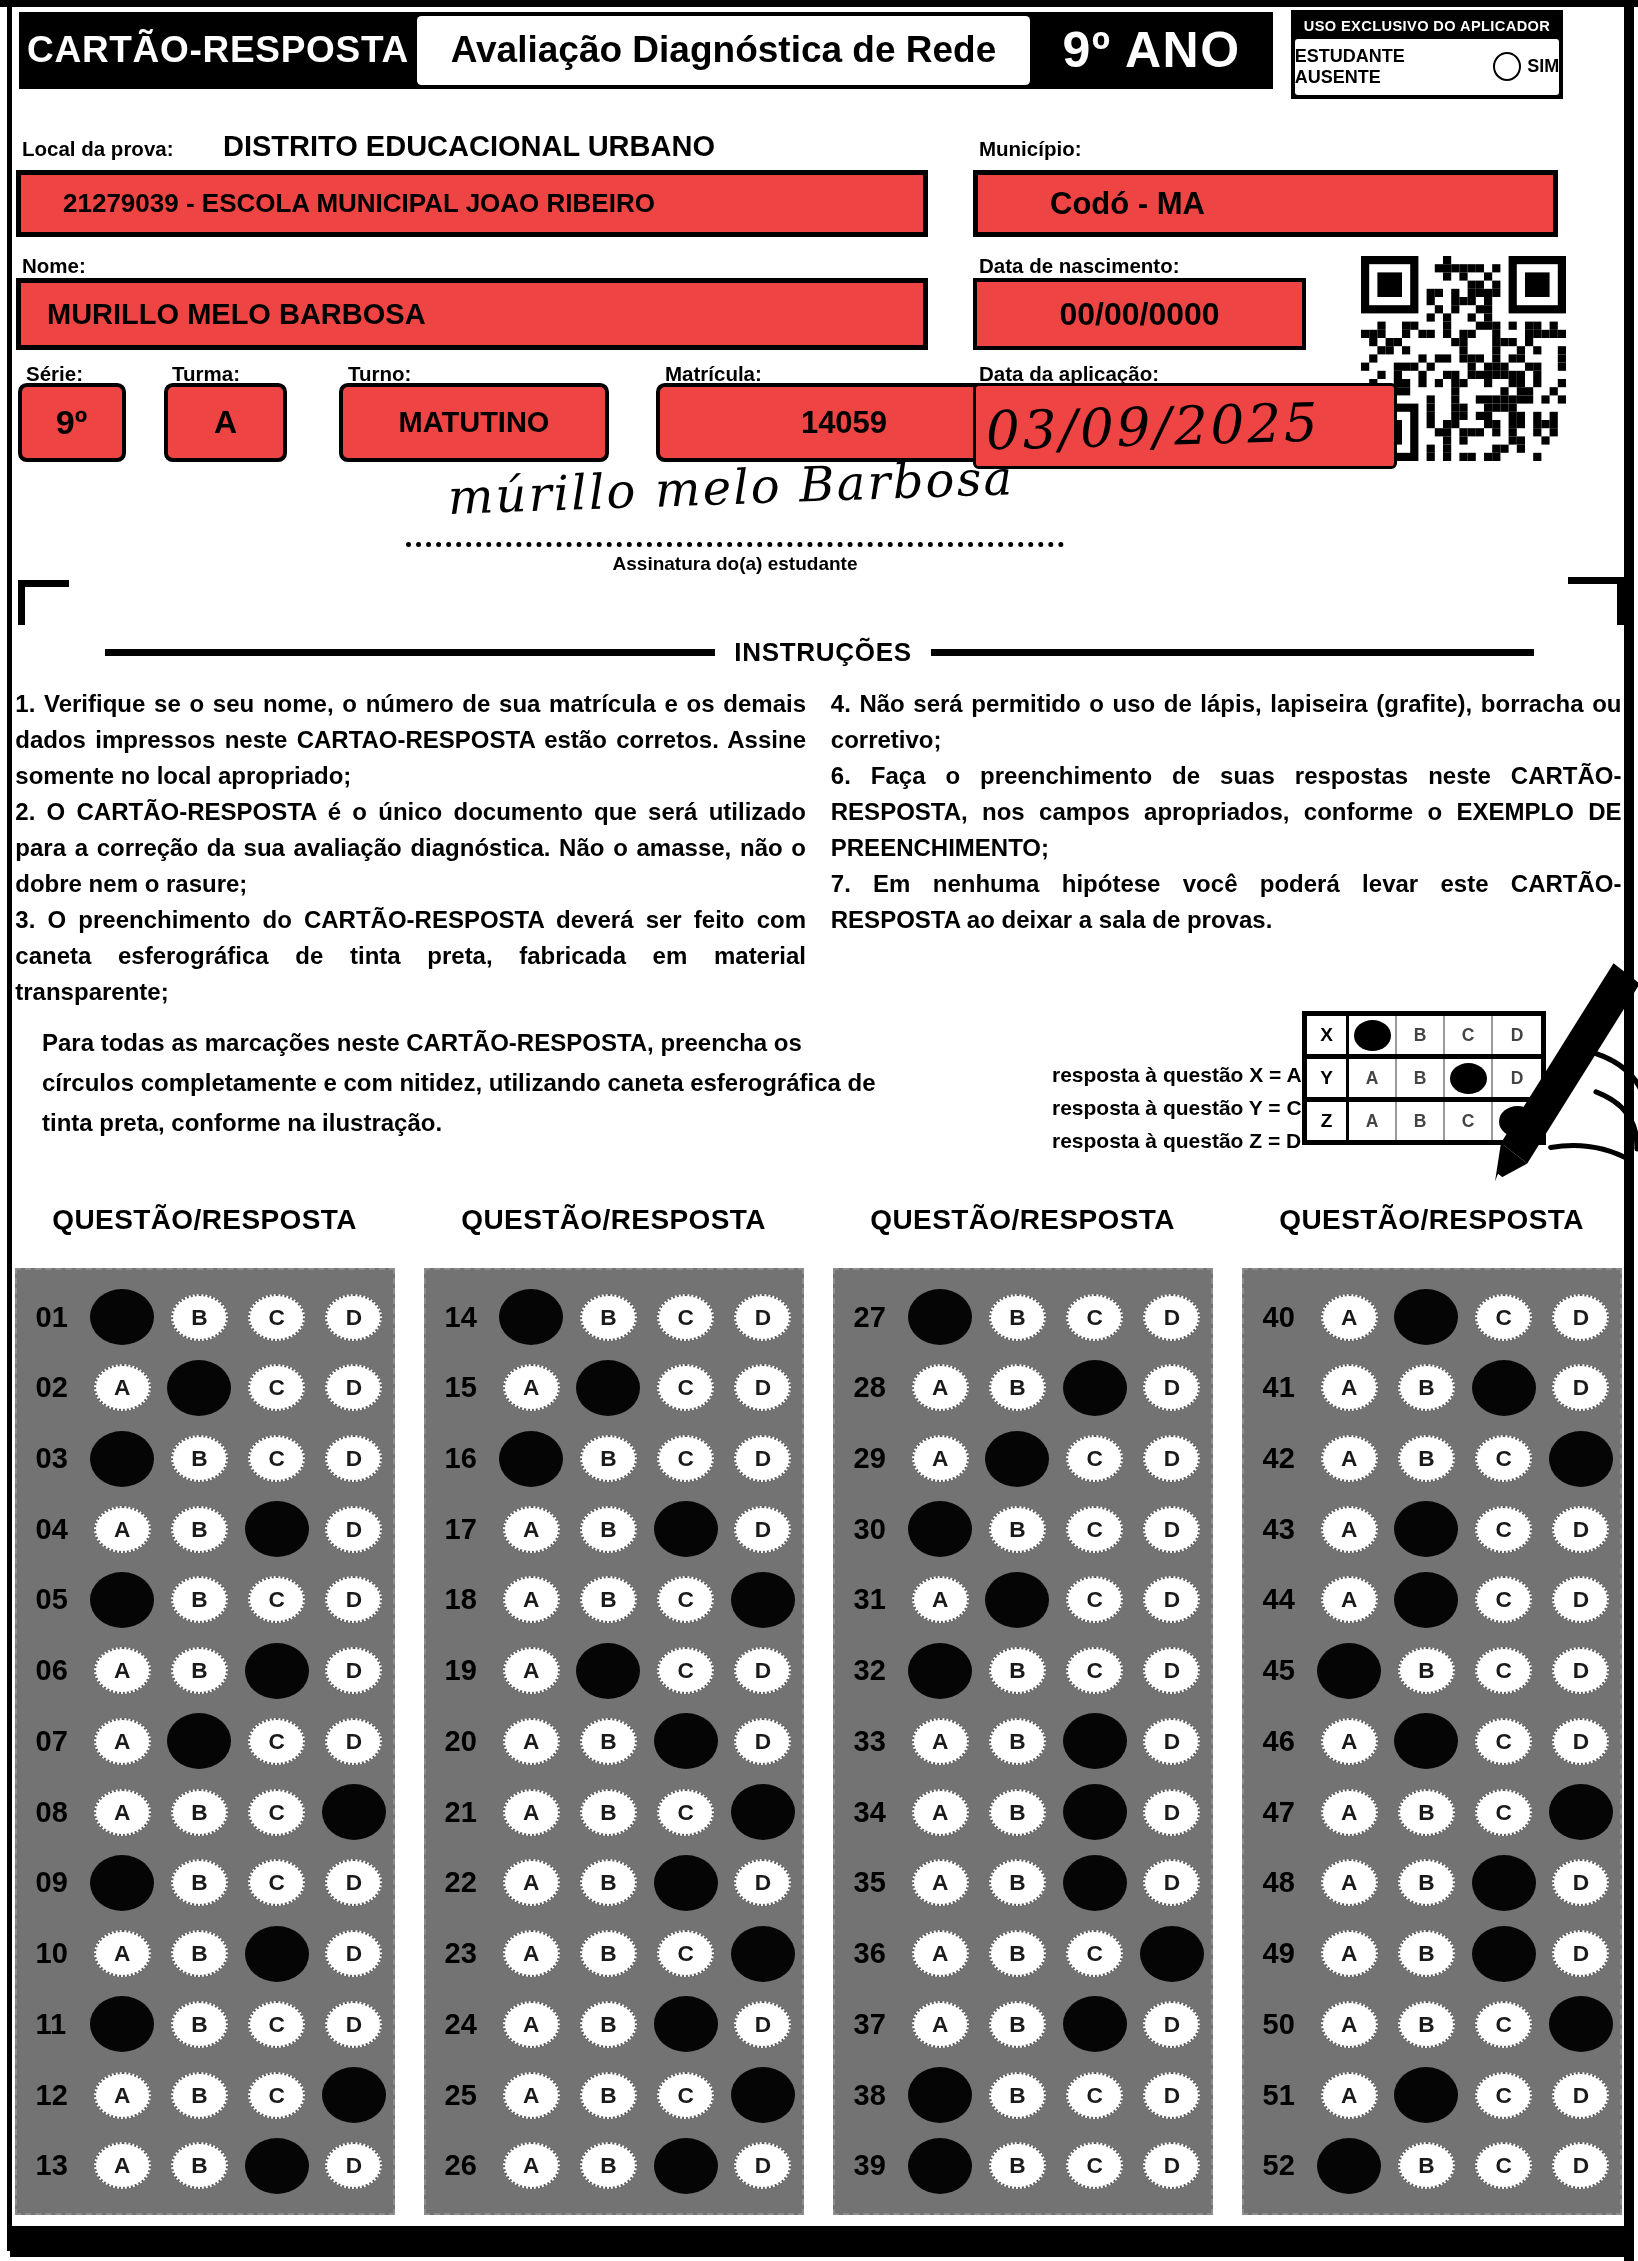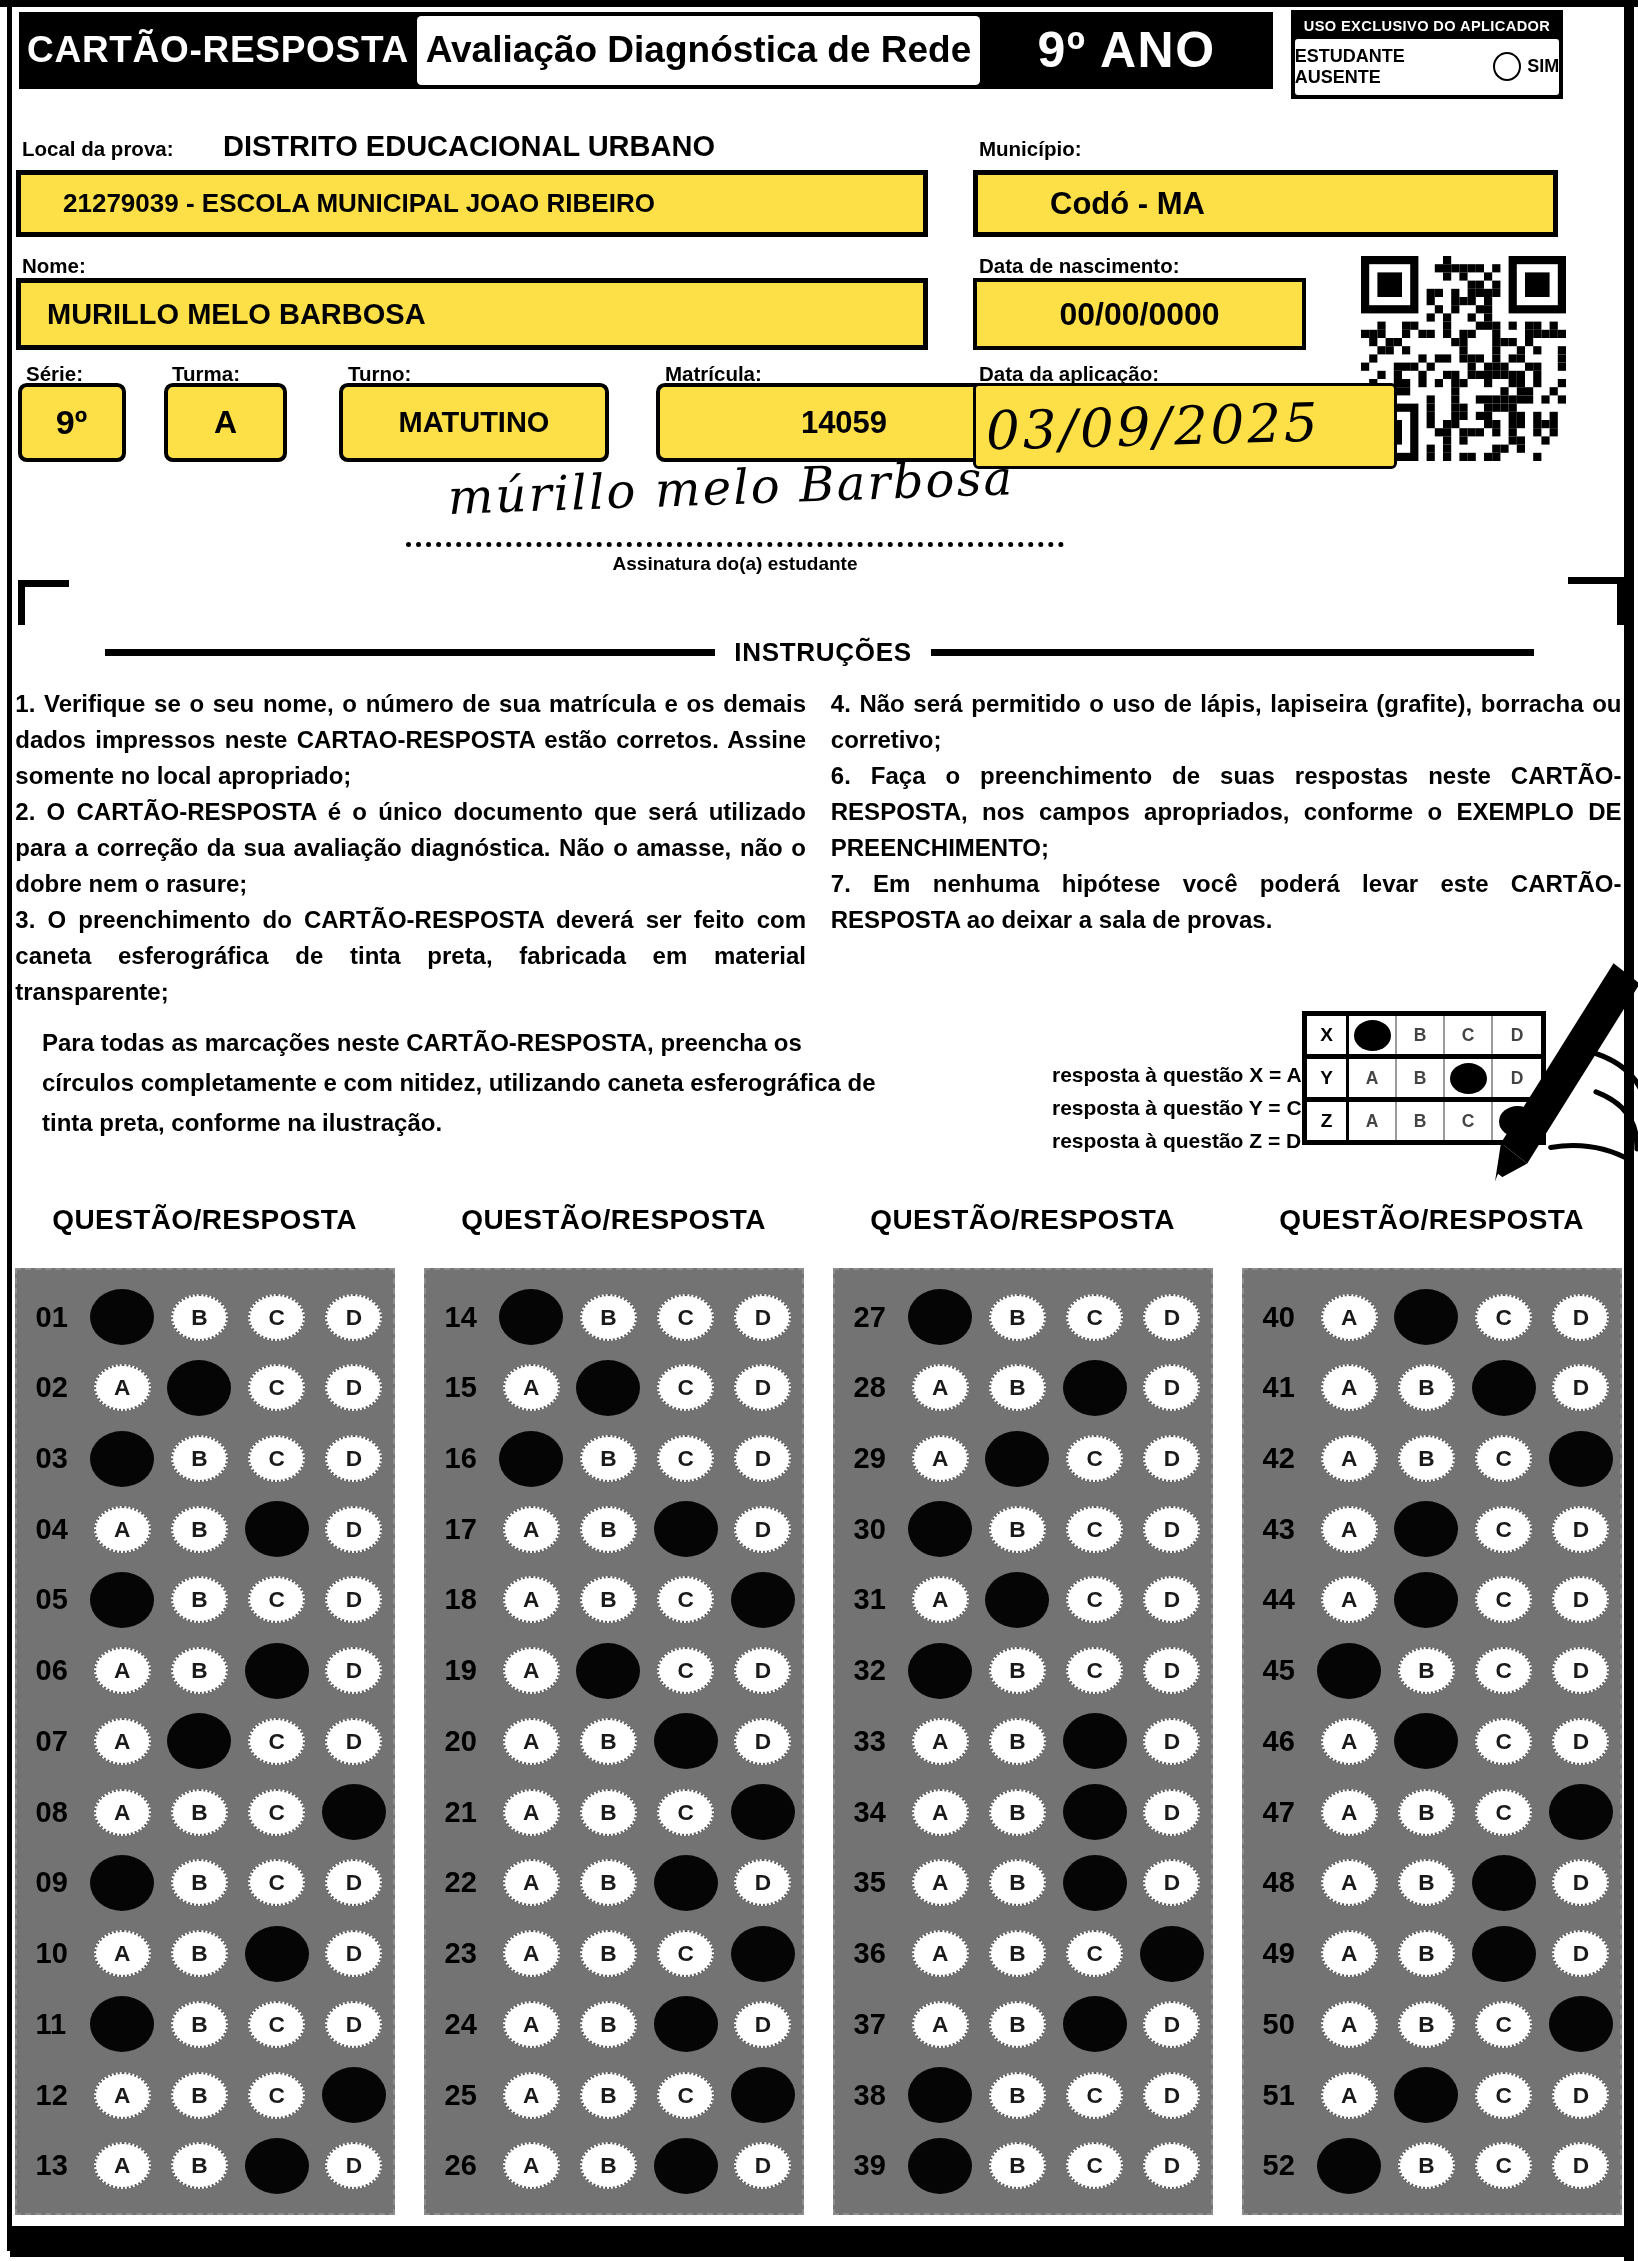--- a/index.html
+++ b/index.html
@@ -14,33 +14,33 @@
   
   .edge-top    { position:absolute; top:0; left:0; right:0; height:7.3px; background:#000; }
   .edge-left   { position:absolute; top:0; left:7.3px; bottom:10.2px; width:5.1px; background:#000; }
   .edge-right  { position:absolute; top:0; left:1624px; bottom:0; width:9.5px; background:#000; }
   .bottom-bar  { position:absolute; left:10.2px; top:2226px; width:1614px; height:31px; background:#000; }
 
   
   .hdr-left { position:absolute; left:19px; top:11.7px; width:1254px; height:77px; background:#000;
               display:flex; align-items:center; }
   .hdr-title { width:398px; text-align:center; color:#fff; font-size:37px; font-weight:700; letter-spacing:0.7px; }
-  .hdr-sub   { width:563px; height:69px; background:#fff; display:flex; align-items:center; justify-content:center;
+  .hdr-sub   { width:613px; height:69px; background:#fff; display:flex; align-items:center; justify-content:center;
                font-size:37px; font-weight:700; border-radius:4.4px; }
   .hdr-grade { flex:1; text-align:center; color:#fff; font-size:50px; font-weight:700; letter-spacing:1.5px; }
   .hdr-right { position:absolute; left:1291px; top:10.2px; width:272px; height:89px; background:#000; padding:3.7px; }
   .applicator-strip { color:#fff; font-size:14.6px; font-weight:700; text-align:center; padding:3.7px 0 5.1px 0; letter-spacing:0.4px;}
   .absent-row { background:#fff; height:56px; display:flex; align-items:center; justify-content:center; gap:6px;
                 font-size:18px; font-weight:700; border-radius:2.9px; }
   .absent-circle { display:inline-block; width:29px; height:29px; border:2.9px solid #000; border-radius:50%; background:#fff; }
 
   
   .flabel { position:absolute; font-size:20.5px; font-weight:700; }
   .fvalue-top { position:absolute; font-size:29px; font-weight:700; }
-  .fbox { position:absolute; border:5.1px solid #000; display:flex; align-items:center; font-weight:700; background:#fde047; }
+  .fbox { position:absolute; border:5.1px solid #000; display:flex; align-items:center; font-weight:700; background:#ef4444; }
   .rounded { border-radius:8.8px; border-width:4.4px; }
   .school-box   { left:16px;  top:170px; width:912px; height:67px;  padding-left:42px; font-size:26px; }
   .municipio-box{ left:973px;top:170px; width:585px;  height:67px;  padding-left:72px; font-size:31px; }
   .nome-box     { left:16px;  top:278px; width:912px; height:72px;  padding-left:26px; font-size:29px; }
   .nasc-box     { left:973px;top:278px; width:333px;  height:72px;  justify-content:center; font-size:32px; border-width:4.4px;}
   .serie-box    { left:17.5px;  top:383px; width:108px;  height:79px; justify-content:center; font-size:34px; }
   .turma-box    { left:164px; top:383px; width:123px;  height:79px; justify-content:center; font-size:32px; }
   .turno-box    { left:339px; top:383px; width:270px;  height:79px; justify-content:center; font-size:29px; }
   .matric-box   { left:656px; top:383px; width:376px;  height:79px; justify-content:center; font-size:31px; }
   .aplic-box    { left:973px;top:383px; width:424px;  height:86px; border-width:3.7px; border-radius:5.8px;

